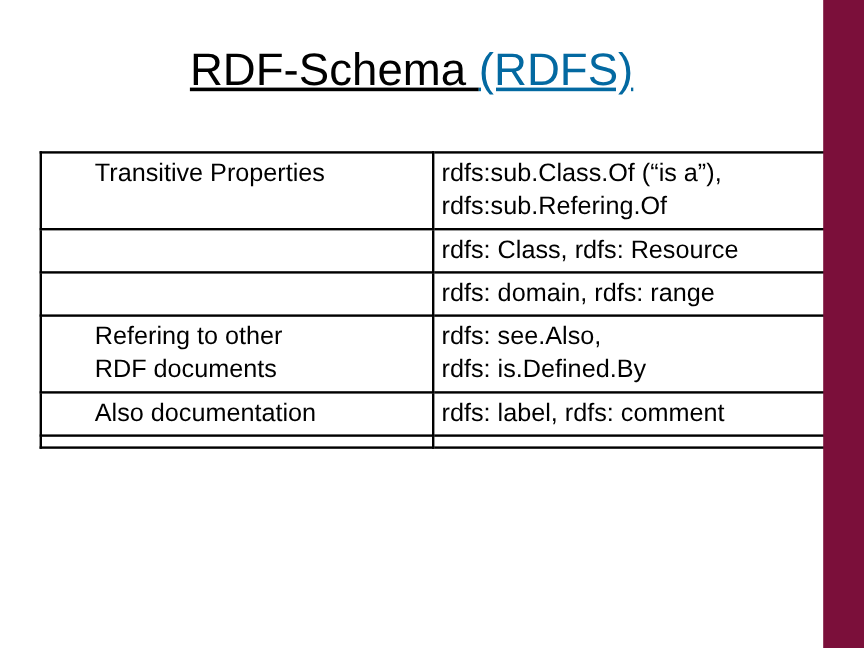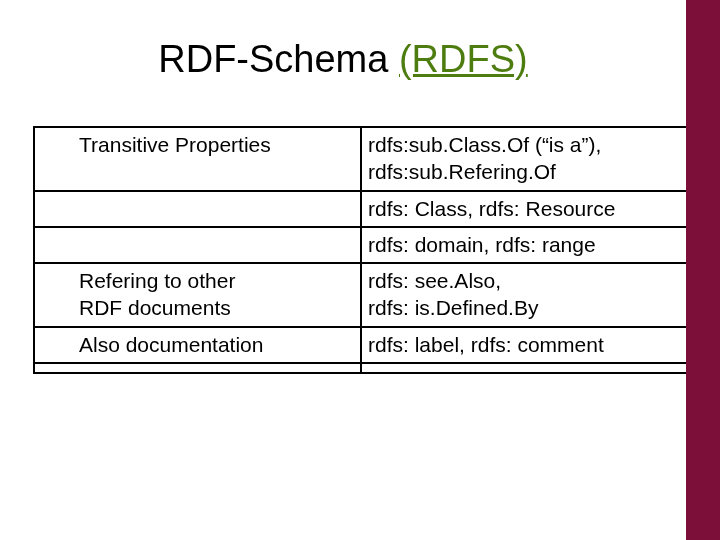--- a/index.html
+++ b/index.html
@@ -29,23 +29,23 @@
   #title {
     position: absolute;
     left: 0;
     top: 38px;
     width: 686px;
     text-align: center;
     font-size: 38px;
     color: #000000;
     white-space: nowrap;
   }
-  #title .plain { color: #000000; }
+  #title .plain { color: #000000; text-decoration: underline; }
   #title .link {
-    color: #4d7c0f;
+    color: #0369a1;
     text-decoration: underline;
   }
 
   
   #props-table {
     position: absolute;
     left: 33px;
     top: 126px;
     width: 636px;
     border-collapse: collapse;

